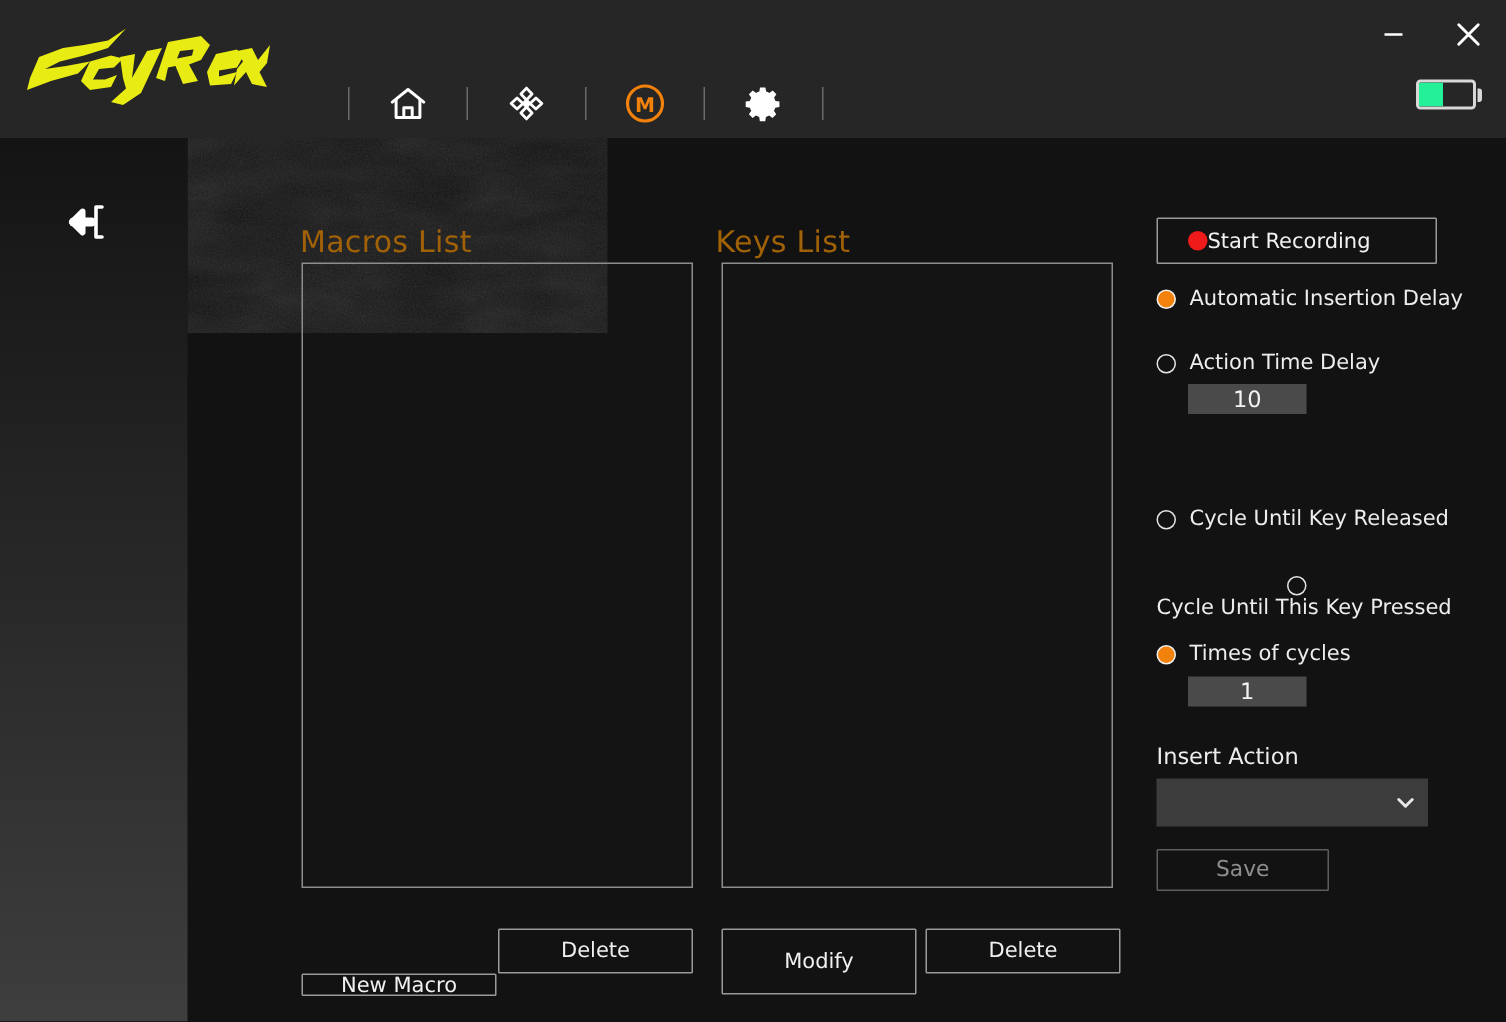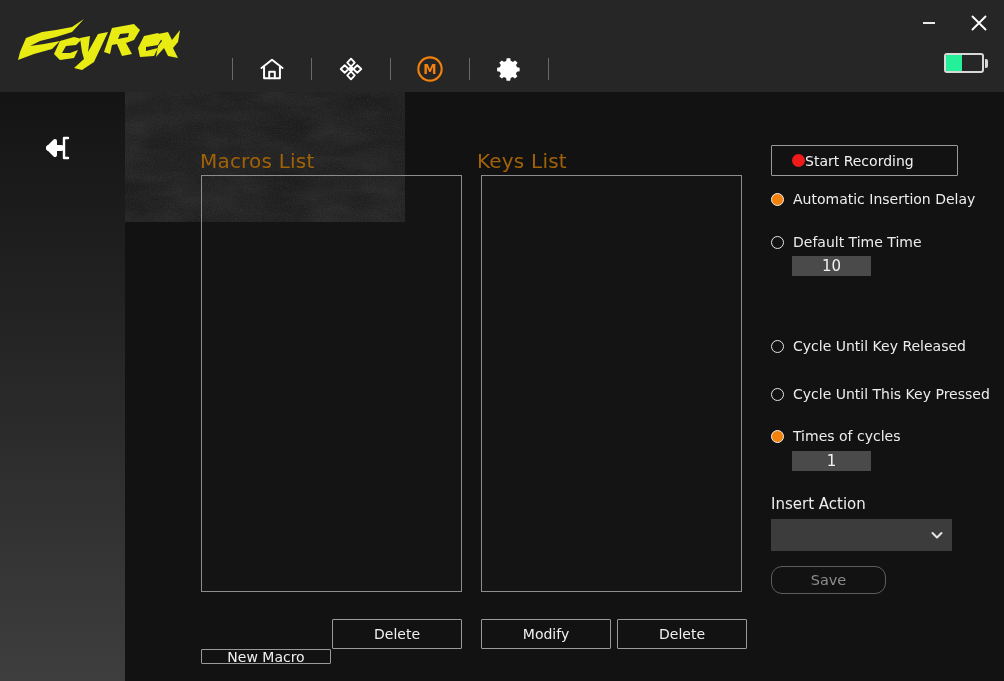--- a/index.html
+++ b/index.html
@@ -135,21 +135,21 @@
     position:absolute; left:3px; width:181px; height:32px; background:#3c3c3c;
     display:flex; align-items:center; cursor:pointer;
   }
   .dd-val{ flex:1; padding-left:10px; font-size:13.5px; color:#dcdcdc; }
   .dd-chev{ width:30px; display:flex; align-items:center; justify-content:center; }
 
   .save-btn{
     position:absolute; left:3px; width:115px; height:28px;
     border:1px solid #5d5d5d; background:transparent;
     display:flex; align-items:center; justify-content:center;
-    font-size:14.5px; color:#8d8d8d; cursor:default; border-radius:11px;
+    font-size:14.5px; color:#8d8d8d; cursor:default; border-radius:1px;
   }
 </style>
 </head>
 <body>
 
 <div id="app">
 
   <div class="header">
 
     <div class="logo">
@@ -269,48 +269,48 @@
       <rect width="100%" height="100%" filter="url(#grain)" opacity="0.55"></rect>
     </svg>
 
     <div class="panel-label" style="left:75px; top:57px;">Macros List</div>
     <div class="listbox" style="left:76px; top:83px; width:261px; height:417px;"></div>
     <div class="btn" style="left:76px; top:545px; width:130px; height:15px;margin-top:12px;">New Macro</div>
     <div class="btn" style="left:207px; top:527px; width:130px; height:30px;">Delete</div>
 
     <div class="panel-label" style="left:352px; top:57px;">Keys List</div>
     <div class="listbox" style="left:356px; top:83px; width:261px; height:417px;"></div>
-    <div class="btn" style="left:356px; top:527px; width:130px; height:30px;">Modify</div>
+    <div class="btn" style="left:356px; top:527px; width:130px; height:44px;">Modify</div>
     <div class="btn" style="left:492px; top:527px; width:130px; height:30px;">Delete</div>
 
     <div class="rcol">
 
       <div class="rec-btn">
         <span class="rec-dot"></span>
         <span class="rec-label">Start Recording</span>
       </div>
 
       <div class="radio-row" style="top:97px;">
         <span class="radio on"></span>
         <span class="radio-txt">Automatic Insertion Delay</span>
       </div>
 
       <div class="radio-row" style="top:140px;">
         <span class="radio"></span>
-        <span class="radio-txt">Default Time Time</span>
+        <span class="radio-txt">Action Time Delay</span>
       </div>
       <div class="numfield" style="left:24px; top:164px;">10</div>
 
       <div class="radio-row" style="top:212px;margin-top:32px;">
         <span class="radio"></span>
         <span class="radio-txt">Cycle Until Key Released</span>
       </div>
 
 
-      <div class="radio-row" style="top:292px;">
+      <div class="radio-row" style="top:292px;flex-direction:column;">
         <span class="radio"></span>
         <span class="radio-txt">Cycle Until This Key Pressed</span>
       </div>
 
       <div class="radio-row" style="top:334px;align-items:center;">
         <span class="radio on"></span>
         <span class="radio-txt">Times of cycles</span>
       </div>
       <div class="numfield" style="left:24px; top:359px;">1</div>
 

